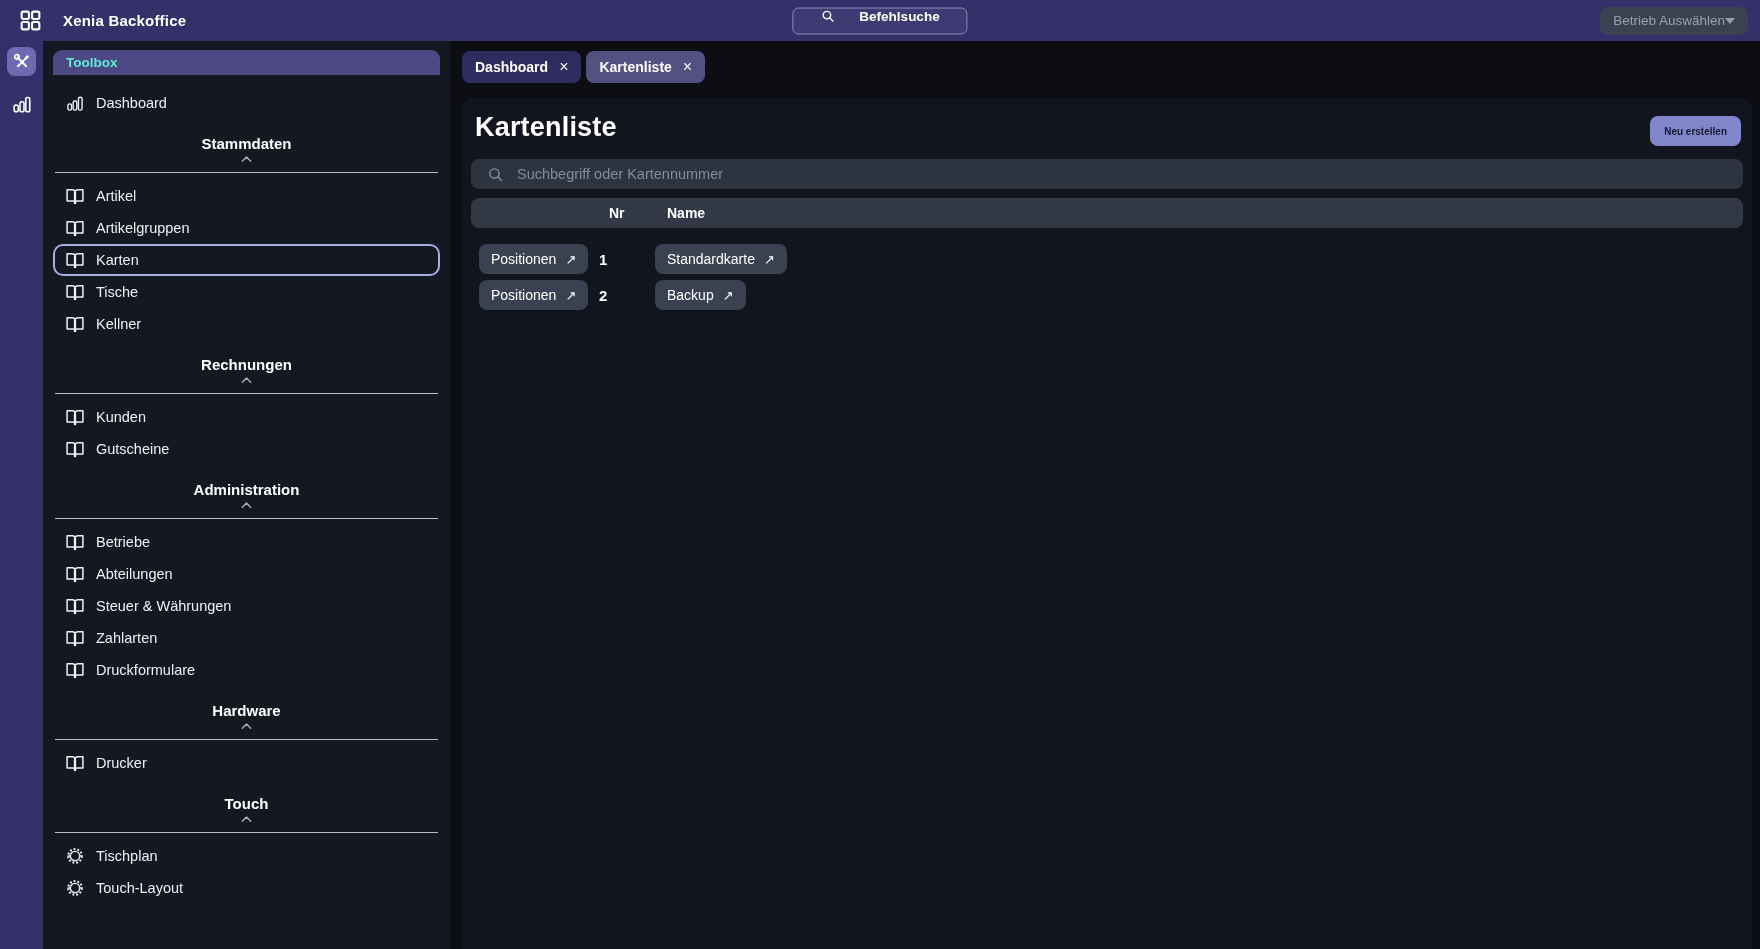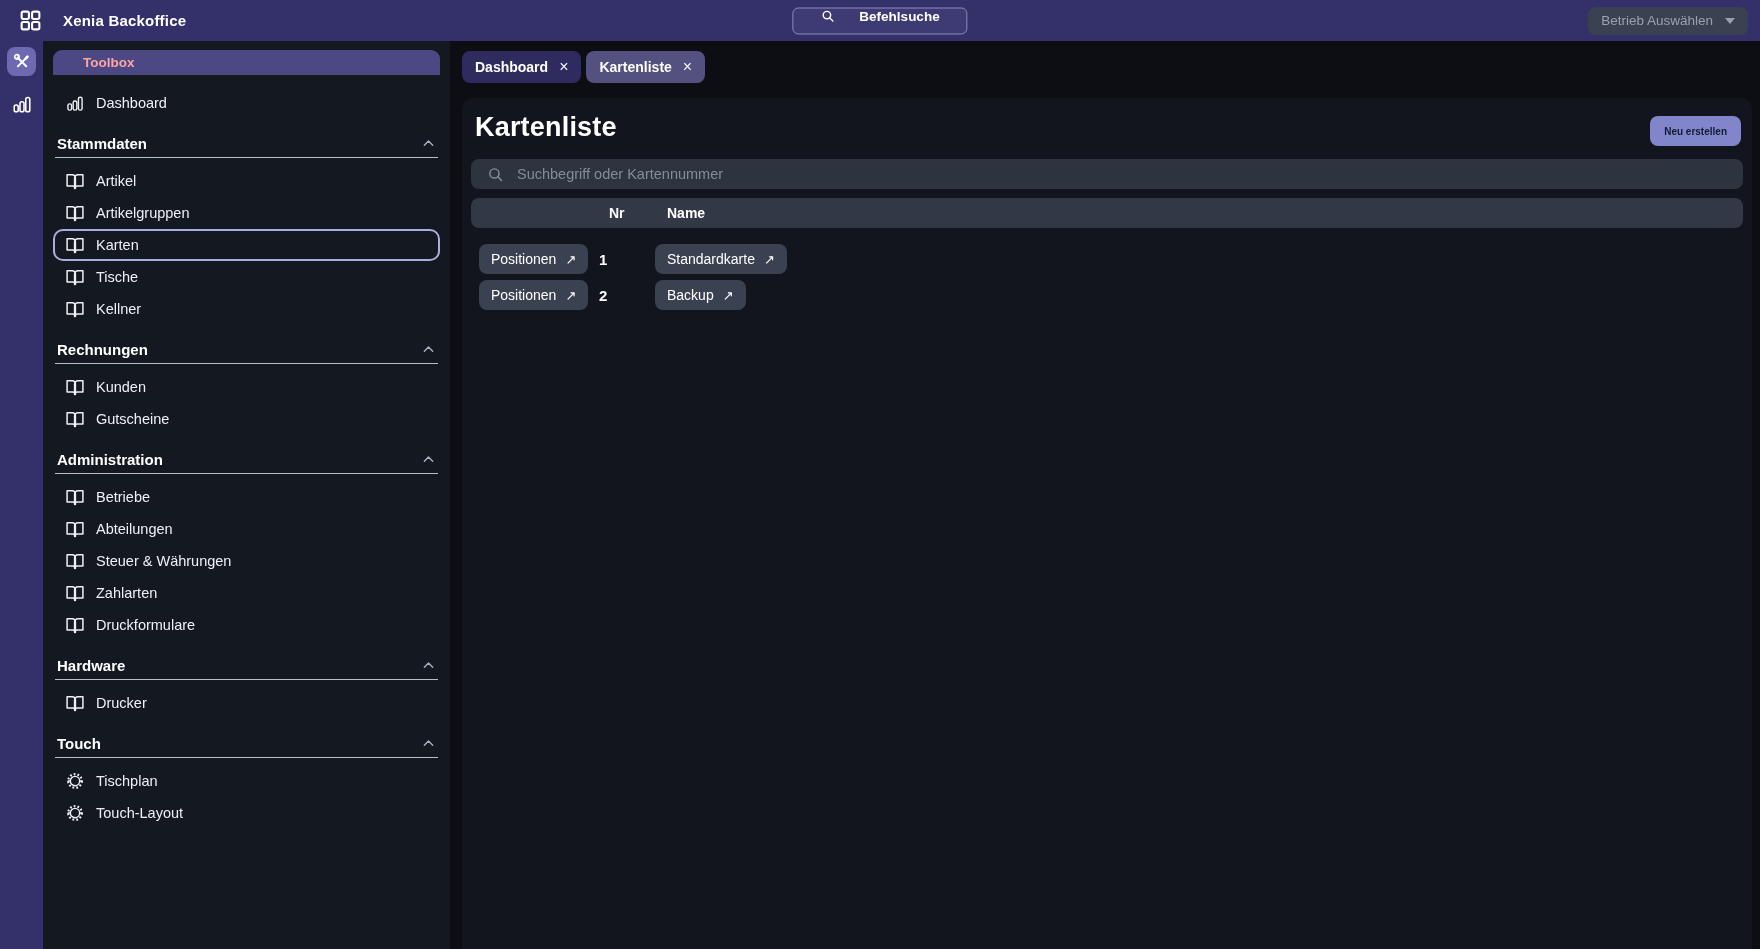--- a/index.html
+++ b/index.html
@@ -9,43 +9,43 @@
 
   
   .topbar { height:41px; flex:none; background:#343069; display:flex; align-items:center;
     position:relative; padding:16px 12px; }
   .logo-btn { width:28px; height:28px; display:flex; align-items:center; justify-content:center; margin-left:4px; }
   .app-title { color:#fff; font-weight:bold; font-size:15px; margin-left:19px; letter-spacing:.2px; }
   .cmd-btn { position:absolute; left:50%; top:50%; transform:translate(-50%,-50%);
     display:flex; align-items:flex-start; gap:24px; background:#3e3a74; border:1px solid #8f8cba;
     border-radius:6px; padding:0 27px; height:27px; color:#fff; font-weight:bold; font-size:13.5px; cursor:pointer; }
   .company-select { margin-left:auto; background:#3a4150; color:#9aa1ad; border-radius:8px;
-    height:28px; padding:0 13px; font-size:13.5px; display:flex; gap:12px; align-items:center; cursor:pointer; }
+    height:28px; padding:0 13px; font-size:13.5px; display:flex; align-items:center; cursor:pointer; }
   .caret-down { width:0; height:0; border-left:5px solid transparent; border-right:5px solid transparent;
     border-top:6px solid #9aa1ad; }
 
   
   .body-row { flex:1; display:flex; min-height:0; }
 
   .rail { width:43px; flex:none; background:#343069; display:flex; flex-direction:column;
     align-items:center; padding-top:6px; gap:17px; }
   .rail-btn { display:flex; align-items:center; justify-content:center; cursor:pointer; }
   .rail-btn.active { width:29px; height:29px; background:#6d6ab2; border-radius:8px; }
 
   
   .sidebar { width:407px; flex:none; background:#141821; display:flex; flex-direction:column; overflow:hidden; }
   .toolbox-header { margin:9px 10px 0 10px; background:#4c4884; border-radius:9px 9px 0 0;
-    color:#fca5a5; font-weight:bold; font-size:13.5px; padding:5px 30px; flex:none; }
+    color:#5eead4; font-weight:bold; font-size:13.5px; padding:5px 13px; flex:none; }
   .side-list { flex:1; overflow:hidden; padding:12px 10px 0 10px; color:#eef0f4; }
   .side-item { display:flex; align-items:center; gap:11px; padding:4px 10px; font-size:14.5px;
     border:2px solid transparent; border-radius:10px; height:32px; cursor:pointer; }
   .side-item.selected { border-color:#a8afdd; }
   .side-item .lbl { white-space:nowrap; }
   .side-section-title { display:flex; justify-content:space-between; align-items:center;
-    font-weight:bold; font-size:15px; margin:13px 2px 0 2px; padding:3px 2px; color:#fff; cursor:pointer; }
+    font-weight:bold; font-size:15px; margin:13px 2px 0 2px; padding:3px 2px; color:#fff; cursor:pointer;flex-direction:column; }
   .side-divider { height:1px; background:#d7dae2; opacity:.85; margin:2px 2px 7px 2px; }
 
   
   .content { flex:1; display:flex; flex-direction:column; min-width:0; background:#0c0e14; }
   .tabstrip { flex:none; display:flex; gap:5px; padding:10px 12px 15px 12px; }
   .tab { height:32px; border-radius:8px; padding:0 13px; display:flex; align-items:center; gap:11px;
     color:#fff; font-weight:bold; font-size:14px; background:#2f2b5f; cursor:pointer; }
   .tab.active { background:#54507f; }
   .tab-close { font-size:16px; font-weight:400; opacity:.95; line-height:1; cursor:pointer; }
 

